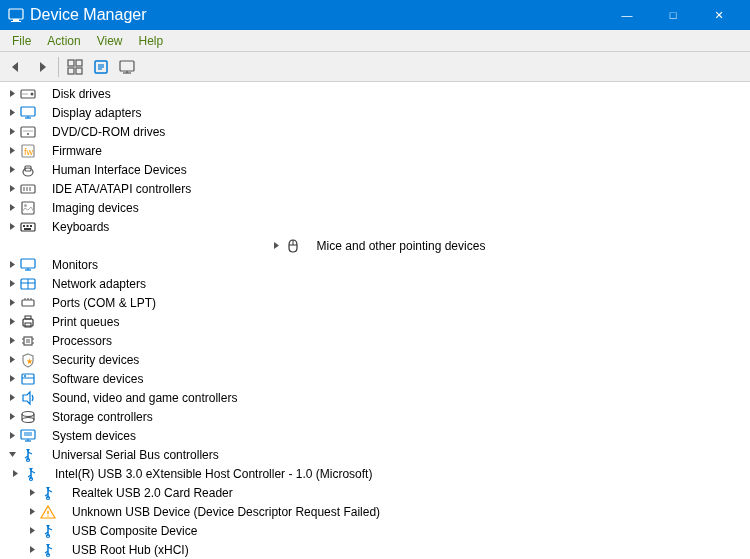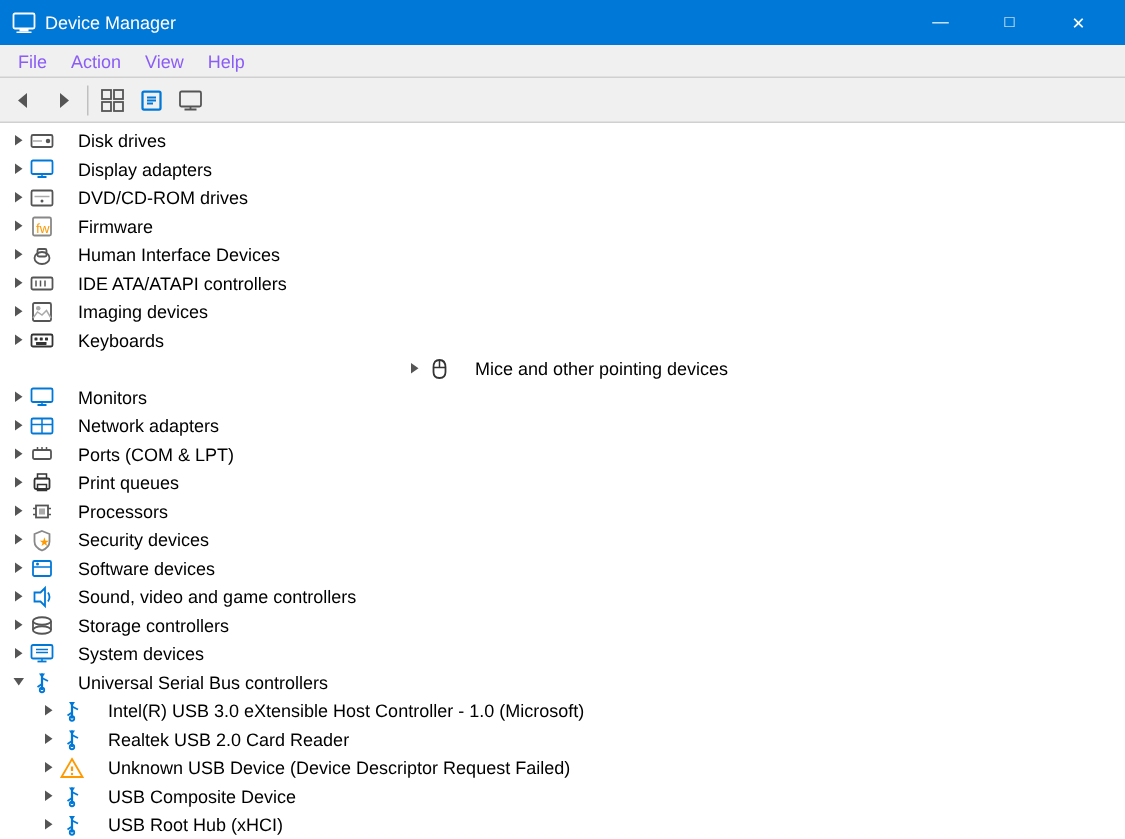--- a/index.html
+++ b/index.html
@@ -25,21 +25,21 @@
     .title-bar-icon {
       width: 16px;
       height: 16px;
       margin-right: 6px;
       display: flex;
       align-items: center;
       justify-content: center;
     }
     .title-bar-text {
       flex: 1;
-      font-size: 12px;
+      font-size: 16px;
     }
     .title-bar-controls {
       display: flex;
       gap: 0;
     }
     .title-bar-btn {
       width: 46px;
       height: 30px;
       display: flex;
       align-items: center;
@@ -55,21 +55,21 @@
       border-bottom: 1px solid #d0d0d0;
       height: 22px;
       display: flex;
       align-items: center;
       padding: 0 4px;
     }
     .menu-item {
       padding: 2px 8px;
       cursor: pointer;
       font-size: 12px;
-      color: #8b5cf6;
+      color: #4d7c0f;
     }
 
     
     .toolbar {
       background: #f0f0f0;
       border-bottom: 1px solid #d0d0d0;
       height: 30px;
       display: flex;
       align-items: center;
       padding: 2px 4px;
@@ -517,21 +517,21 @@
           <svg width="16" height="16" viewBox="0 0 16 16">
             <line x1="8" y1="2" x2="8" y2="13" stroke="#0078d7" stroke-width="1.5"></line>
             <line x1="8" y1="5" x2="12" y2="7" stroke="#0078d7" stroke-width="1.2"></line>
             <line x1="8" y1="9" x2="5" y2="11" stroke="#0078d7" stroke-width="1.2"></line>
             <circle cx="8" cy="13" r="1.5" fill="none" stroke="#0078d7" stroke-width="1.2"></circle>
             <polygon points="6,2 10,2 8,5" fill="#0078d7"></polygon>
           </svg>
         </span>
         <span class="tree-label">Universal Serial Bus controllers</span>
       </div>
-      <div class="tree-item" style="padding-left: 24px;">
+      <div class="tree-item" style="padding-left: 7px;">
         <span class="expand-btn">
           <svg width="9" height="9" viewBox="0 0 9 9">
             <polygon points="2,1 7,4.5 2,8" fill="#555"></polygon>
           </svg>
         </span>
         <span class="tree-icon">
           <svg width="16" height="16" viewBox="0 0 16 16">
             <line x1="8" y1="2" x2="8" y2="13" stroke="#0078d7" stroke-width="1.5"></line>
             <line x1="8" y1="5" x2="12" y2="7" stroke="#0078d7" stroke-width="1.2"></line>
             <line x1="8" y1="9" x2="5" y2="11" stroke="#0078d7" stroke-width="1.2"></line>

